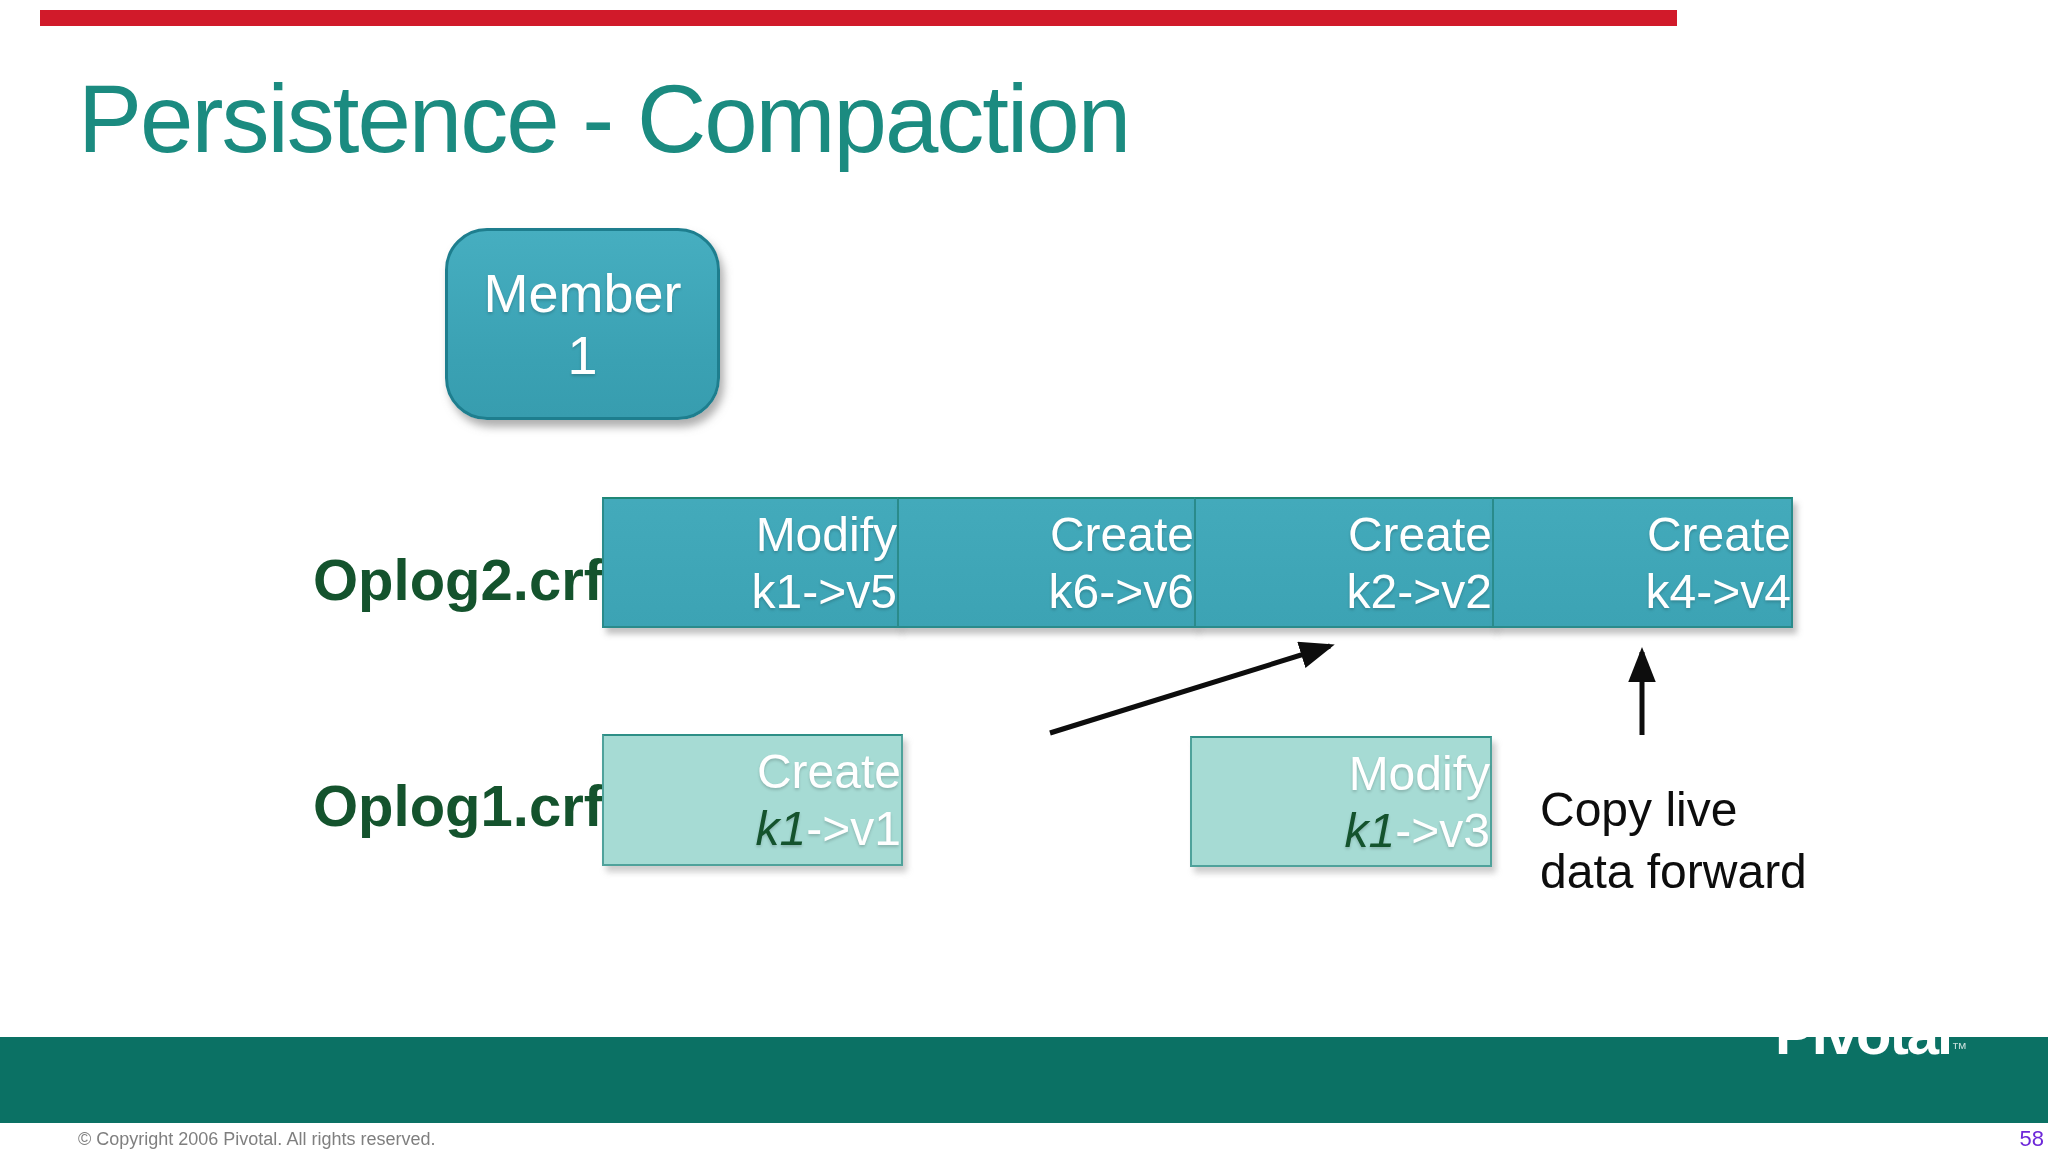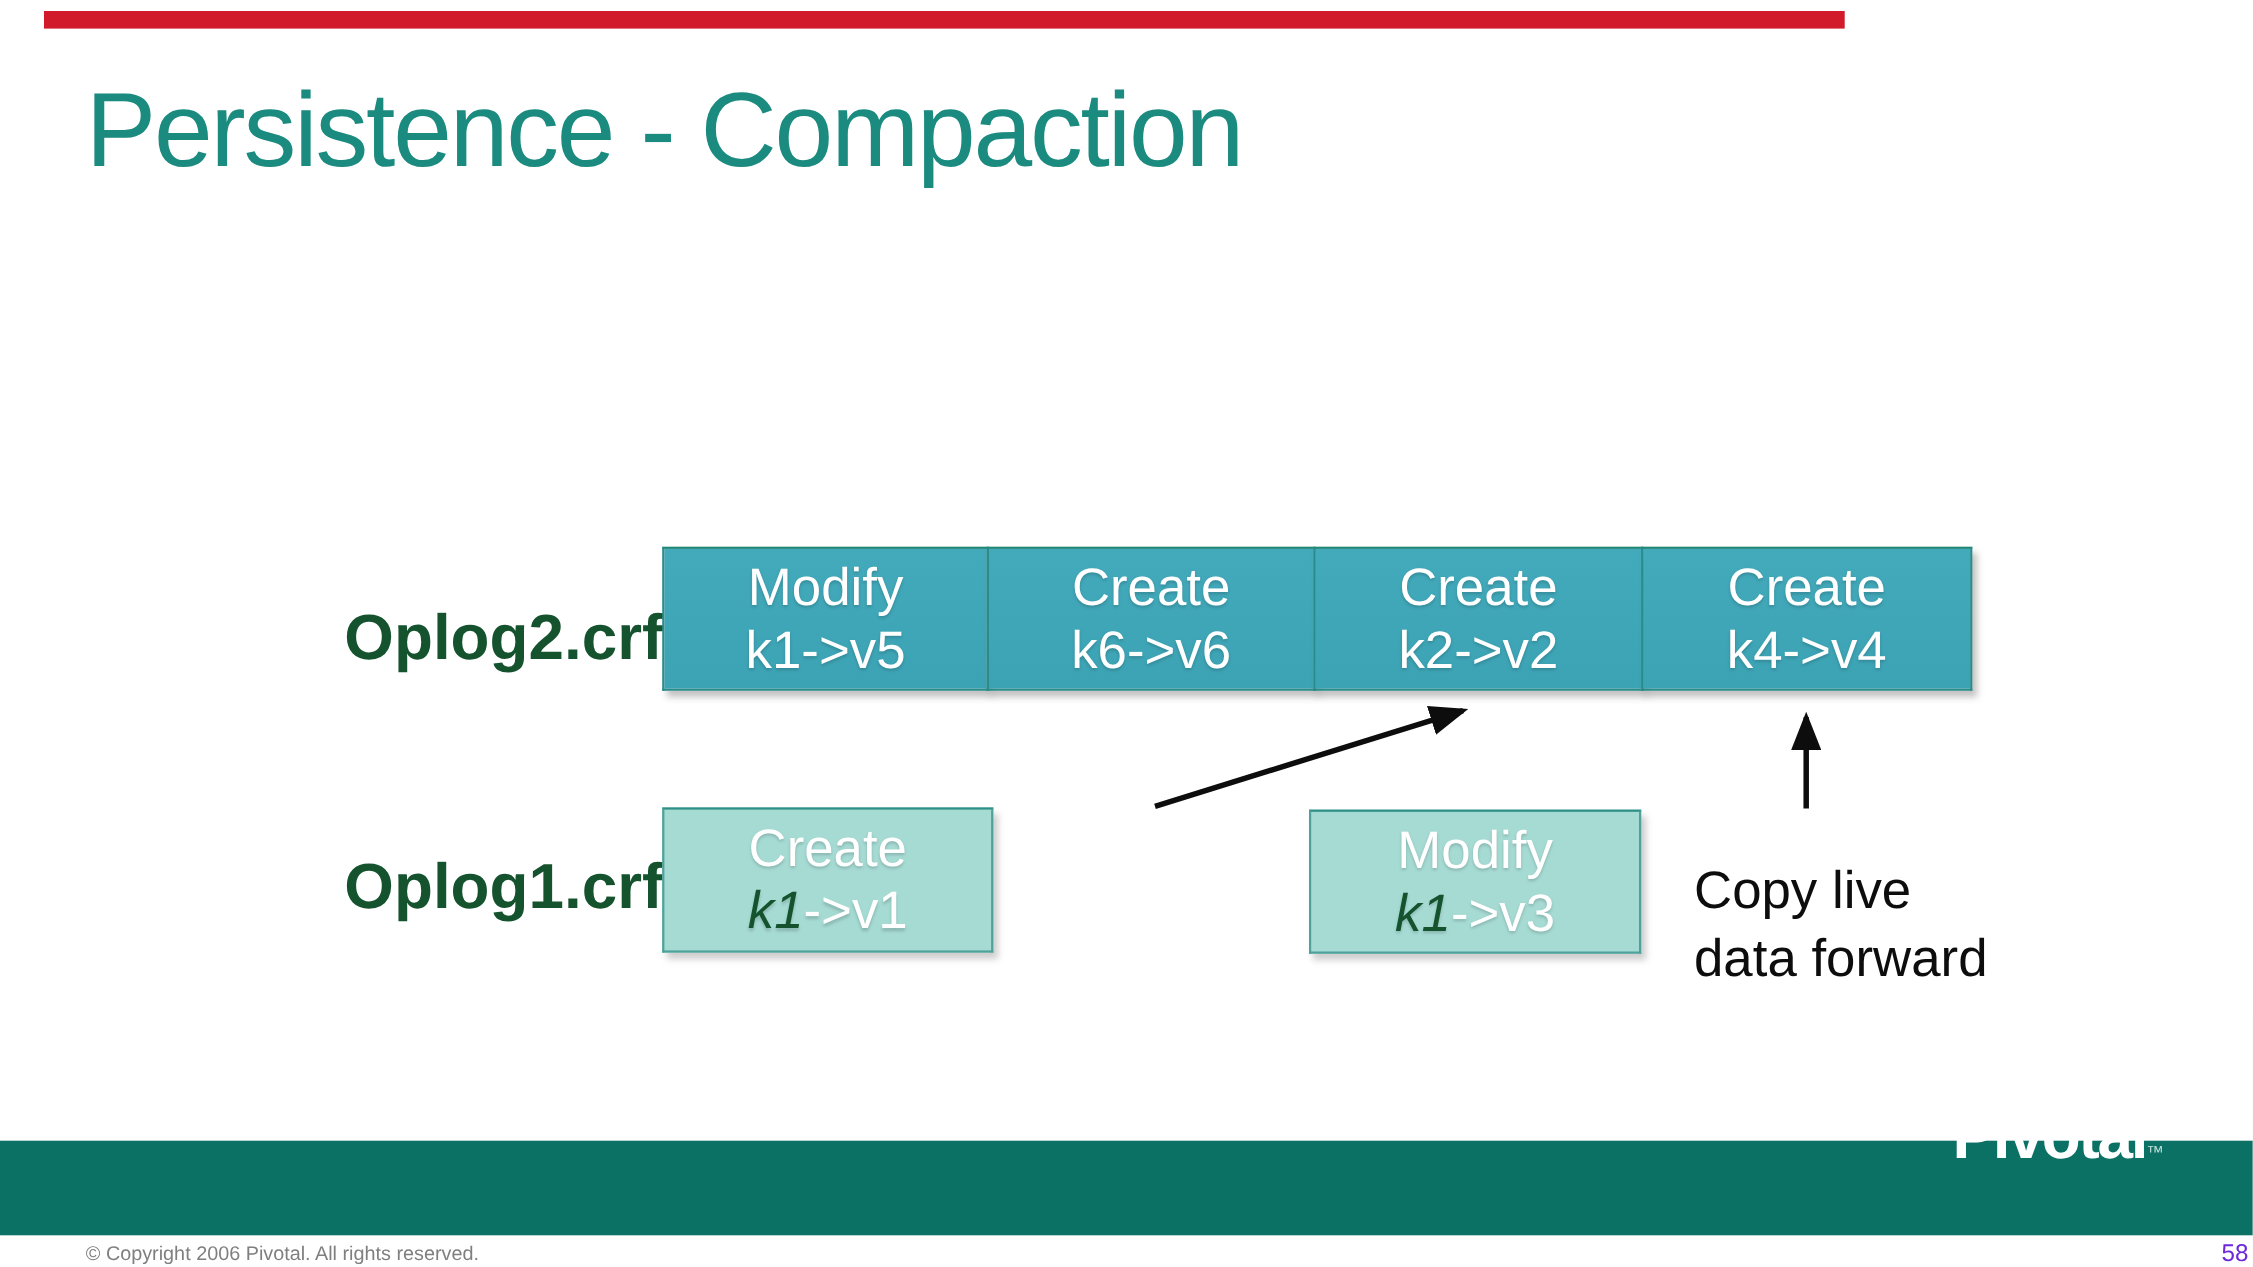--- a/index.html
+++ b/index.html
@@ -25,21 +25,21 @@
     color:#ffffff;font-size:54px;line-height:62px;text-align:center;
     text-shadow:0 2px 3px rgba(0,0,0,.18);
   }
   .row-label{
     position:absolute;color:#14532d;font-size:58px;white-space:nowrap;font-weight:bold;
   }
   .oplog2-label{left:313px;top:546px;}
   .oplog1-label{left:313px;top:772px;}
   .opbox{
     position:absolute;box-sizing:border-box;
-    display:flex;flex-direction:column;align-items:center;justify-content:center;
+    display:flex;flex-direction:column;align-items:flex-end;justify-content:center;
     font-size:48px;line-height:57px;text-align:center;color:#ffffff;
     text-shadow:0 2px 3px rgba(0,0,0,.18);
   }
   .opbox.dark{
     top:497px;height:131px;
     background:linear-gradient(180deg,#43AABB 0%,#3CA3B4 100%);
     border:2px solid #2A8B8B;border-top-color:#1F8776;
     box-shadow:4px 6px 6px rgba(120,120,120,.45);
   }
   .opbox.d0{left:602px;width:297px;}
@@ -77,20 +77,24 @@
 </style>
 </head>
 <body>
 
 <div class="slide">
 
   <div class="top-accent-bar"></div>
 
   <h1 class="slide-title">Persistence - Compaction</h1>
 
+  <div class="member-box">
+    <div>Member</div>
+    <div>1</div>
+  </div>
 
   <div class="row-label oplog2-label">Oplog2.crf</div>
 
   <div class="opbox dark d0">
     <div>Modify</div>
     <div>k1-&gt;v5</div>
   </div>
   <div class="opbox dark d1">
     <div>Create</div>
     <div>k6-&gt;v6</div>

